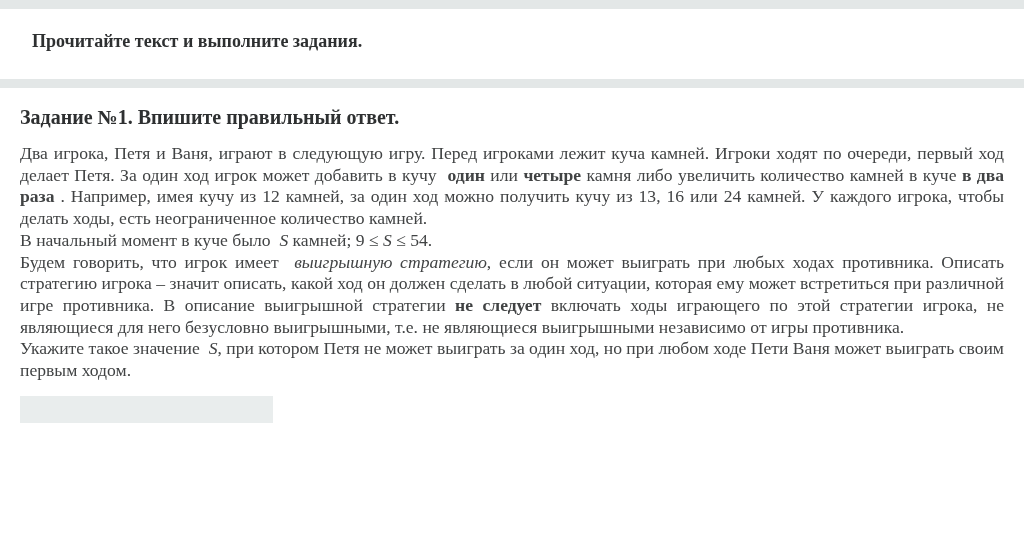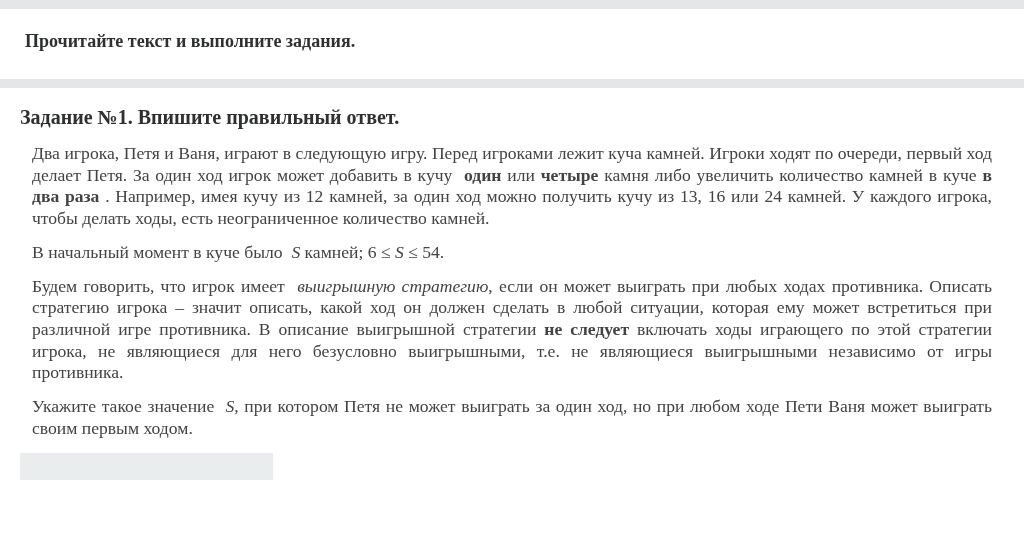--- a/index.html
+++ b/index.html
@@ -14,21 +14,21 @@
     font-family: "Liberation Serif", "DejaVu Serif", serif;
     color: #414344;
   }
   .band {
     height: 9px;
     background: #e3e7e7;
   }
   .instructions {
     height: 70px;
     box-sizing: border-box;
-    padding: 20px 20px 0 25px;
+    padding: 20px 20px 0 32px;
     background: #ffffff;
   }
   .instructions h1 {
     margin: 0;
     font-size: 18px;
     line-height: 24px;
     font-weight: bold;
     color: #2e3031;
   }
   main {
@@ -39,21 +39,21 @@
     font-size: 20px;
     line-height: 24px;
     font-weight: bold;
     color: #2e3031;
   }
   .task-text {
     font-size: 17.6px;
     line-height: 21.7px;
   }
   .task-text p.task-paragraph {
-    margin: 12px;
+    margin: 0;
     text-align: justify;
     font-family: Liberation Serif, serif;
   }
   .run-bold   { font-weight: bold; }
   .run-italic { font-style: italic; }
   .answer-input {
     display: block;
     margin-top: 14px;
     width: 253px;
     height: 27px;
@@ -76,19 +76,19 @@
   <h1>Прочитайте текст и выполните задания.</h1>
 </header>
 
 <div class="band"></div>
 
 <main>
   <h2>Задание №1. Впишите правильный ответ.</h2>
 
   <div class="task-text">
       <p class="task-paragraph"><span class="run-normal">Два игрока, Петя и Ваня, играют в следующую игру. Перед игроками лежит куча камней. Игроки ходят по очереди, первый ход делает Петя. За один ход игрок может добавить в кучу&nbsp; </span><span class="run-bold">один</span><span class="run-normal"> или </span><span class="run-bold">четыре</span><span class="run-normal"> камня либо увеличить количество камней в куче </span><span class="run-bold">в два раза</span><span class="run-normal"> . Например, имея кучу из 12 камней, за один ход можно получить кучу из 13, 16 или 24 камней. У каждого игрока, чтобы делать ходы, есть неограниченное количество камней.</span></p>
-      <p class="task-paragraph"><span class="run-normal">В начальный момент в куче было&nbsp; </span><span class="run-italic">S</span><span class="run-normal"> камней; 6 ≤ </span><span class="run-italic">S</span><span class="run-normal"> ≤ 54.</span></p>
+      <p class="task-paragraph"><span class="run-normal">В начальный момент в куче было&nbsp; </span><span class="run-italic">S</span><span class="run-normal"> камней; 9 ≤ </span><span class="run-italic">S</span><span class="run-normal"> ≤ 54.</span></p>
       <p class="task-paragraph"><span class="run-normal">Будем говорить, что игрок имеет&nbsp; </span><span class="run-italic">выигрышную стратегию</span><span class="run-normal">, если он может выиграть при любых ходах противника. Описать стратегию игрока – значит описать, какой ход он должен сделать в любой ситуации, которая ему может встретиться при различной игре противника. В описание выигрышной стратегии </span><span class="run-bold">не следует</span><span class="run-normal"> включать ходы играющего по этой стратегии игрока, не являющиеся для него безусловно выигрышными, т.е. не являющиеся выигрышными независимо от игры противника.</span></p>
       <p class="task-paragraph"><span class="run-normal">Укажите такое значение&nbsp; </span><span class="run-italic">S</span><span class="run-normal">, при котором Петя не может выиграть за один ход, но при любом ходе Пети Ваня может выиграть своим первым ходом.</span></p>
     </div>
 
   <input type="text" class="answer-input" placeholder="" style="">
 </main>
 
 </body></html>

